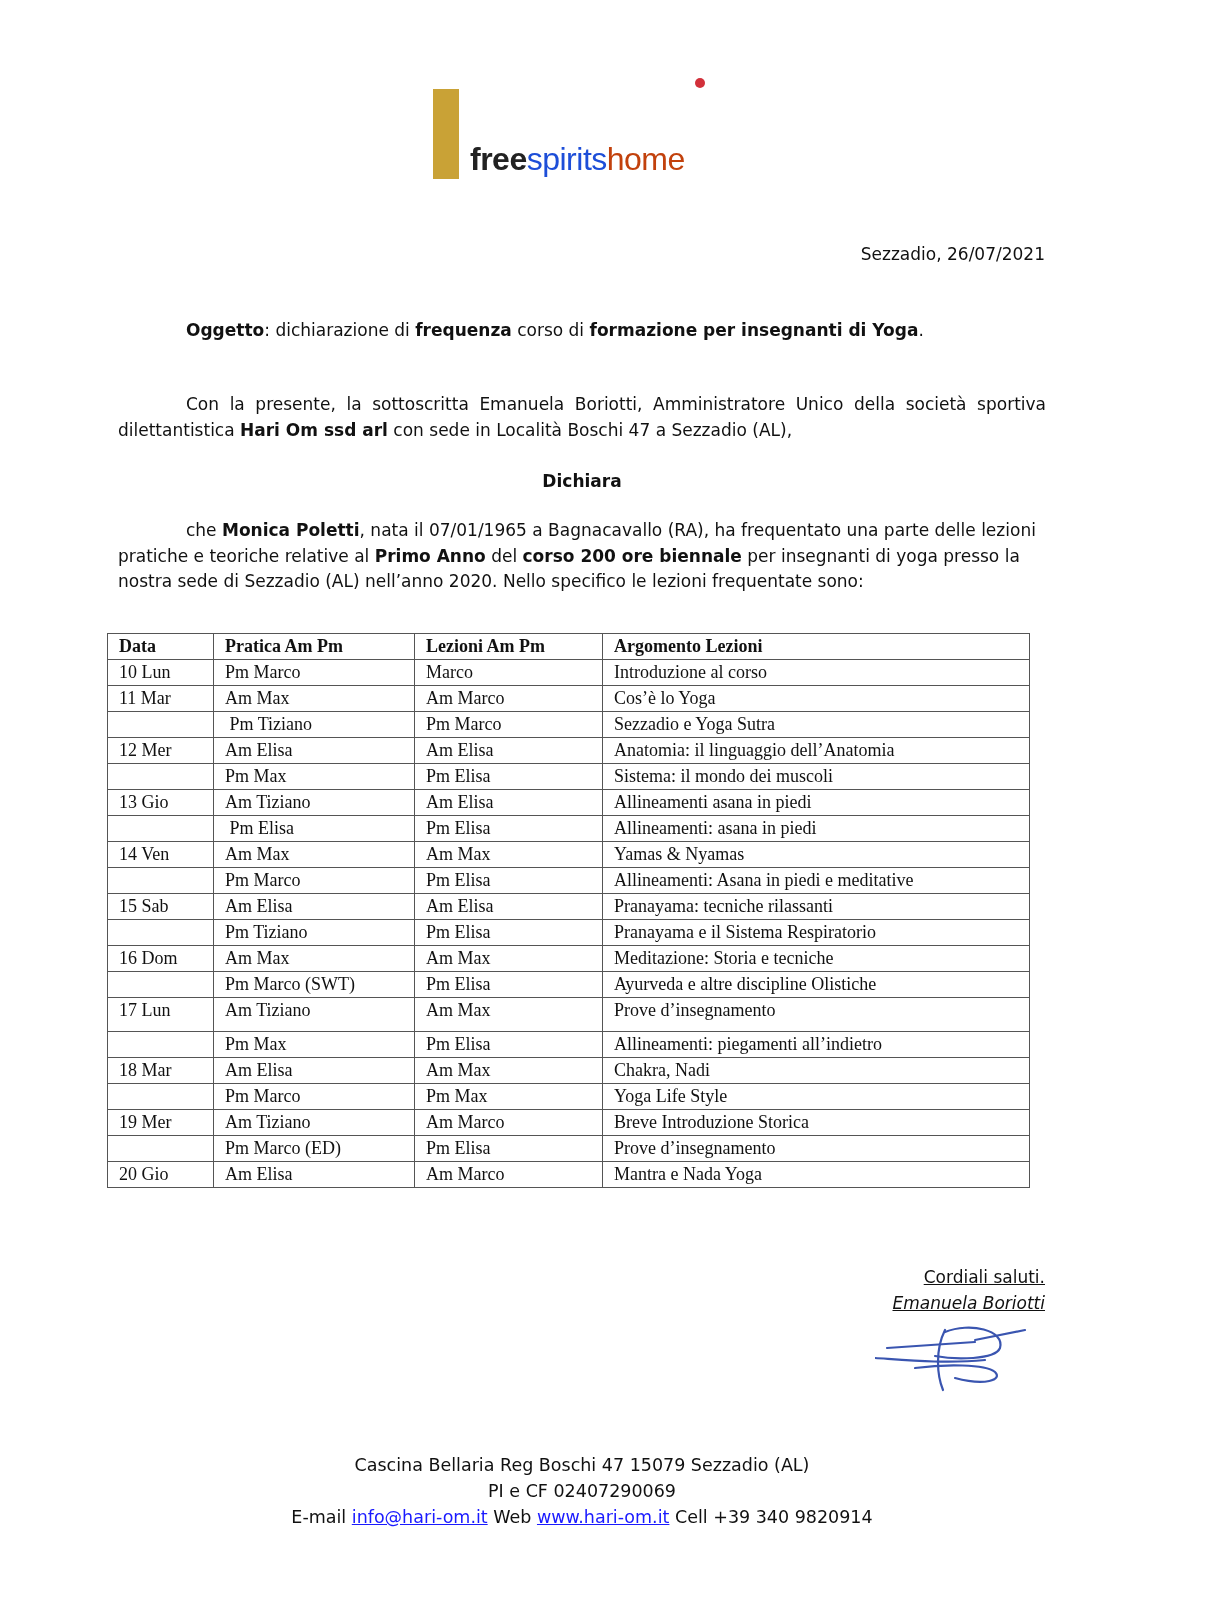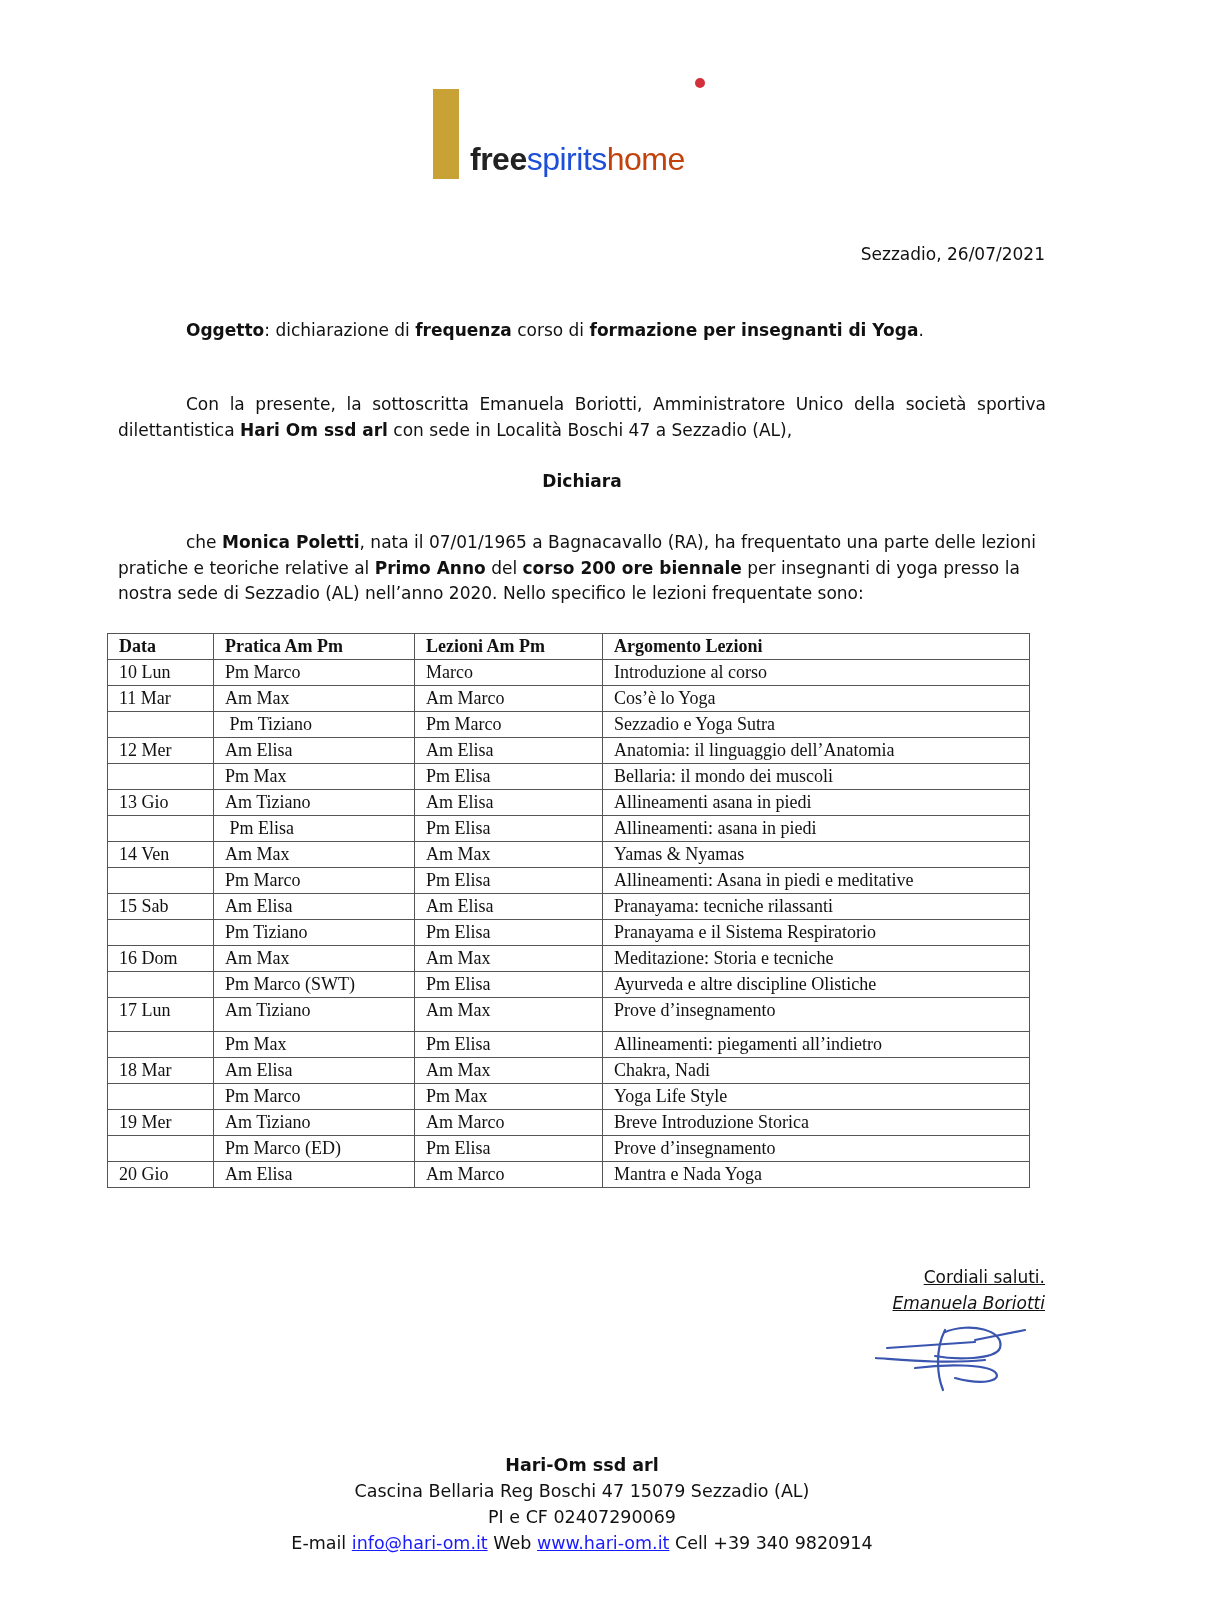--- a/index.html
+++ b/index.html
@@ -18,21 +18,21 @@
               font-size: 32px; line-height: 34px; letter-spacing: -0.5px; }
   .logo-free { color: #222; font-weight: bold; }
   .logo-spirits { color: #1d4ed8; }
   .logo-home { color: #c2410c; }
 
   .calibri { font-family: "DejaVu Sans", sans-serif; font-size: 17px; }
   .date { right: 160px; top: 244px; text-align: right; }
   .subject { left: 186px; top: 320px; }
   .para { left: 118px; width: 928px; line-height: 25.5px; text-align: justify; }
   .para1 { top: 392px; }
-  .para2 { top: 518px; text-align: left; margin-top: 12px; }
+  .para2 { top: 518px; text-align: left; }
   .indent { display: inline-block; width: 68px; }
   .dichiara { left: 0; width: 1164px; top: 471px; text-align: center; font-weight: bold; }
   b { font-weight: bold; }
 
   
   table.lessons { position: absolute; left: 107px; top: 633px; width: 923px; border-collapse: collapse;
                   font-family: "Liberation Serif", "DejaVu Serif", serif; font-size: 18px; }
   table.lessons td, table.lessons th { border: 1.6px solid #555; height: 25px; padding: 0 0 0 11px;
                   text-align: left; vertical-align: top; line-height: 24px; }
   table.lessons th { font-weight: bold; }
@@ -104,21 +104,21 @@
       <tr>
         <td style="white-space: pre;">12 Mer</td>
         <td style="white-space: pre;">Am Elisa</td>
         <td style="white-space: pre;">Am Elisa</td>
         <td style="white-space: pre;">Anatomia: il linguaggio dell’Anatomia</td>
       </tr>
       <tr>
         <td style="white-space: pre;"></td>
         <td style="white-space: pre;">Pm Max</td>
         <td style="white-space: pre;">Pm Elisa</td>
-        <td style="white-space: pre;">Bellaria: il mondo dei muscoli</td>
+        <td style="white-space: pre;">Sistema: il mondo dei muscoli</td>
       </tr>
       <tr>
         <td style="white-space: pre;">13 Gio</td>
         <td style="white-space: pre;">Am Tiziano</td>
         <td style="white-space: pre;">Am Elisa</td>
         <td style="white-space: pre;">Allineamenti asana in piedi</td>
       </tr>
       <tr>
         <td style="white-space: pre;"></td>
         <td style="white-space: pre;"> Pm Elisa</td>
@@ -216,17 +216,16 @@
     <path d="M12 28 C40 26, 70 24, 100 22"></path>
     <path d="M0 38 C30 40, 70 44, 110 40"></path>
     <path d="M70 10 C60 30, 62 55, 68 70"></path>
     <path d="M70 12 C95 2, 130 10, 125 28 C120 40, 80 40, 60 36"></path>
     <path d="M40 48 C70 44, 110 44, 120 52 C128 60, 110 66, 80 58"></path>
     <path d="M100 20 C120 16, 140 12, 150 10"></path>
   </g>
 </svg>
 
 <div class="abs calibri footer">
-  <div style="font-weight:bold">Hari-Om ssd arl</div>
   <div>Cascina Bellaria Reg Boschi 47 15079 Sezzadio (AL)</div>
   <div>PI e CF 02407290069</div>
   <div><span>E-mail </span><a href="#">info@hari-om.it</a><span> Web </span><a href="#">www.hari-om.it</a><span> Cell +39 340 9820914</span></div>
 </div>
 
 </body></html>

